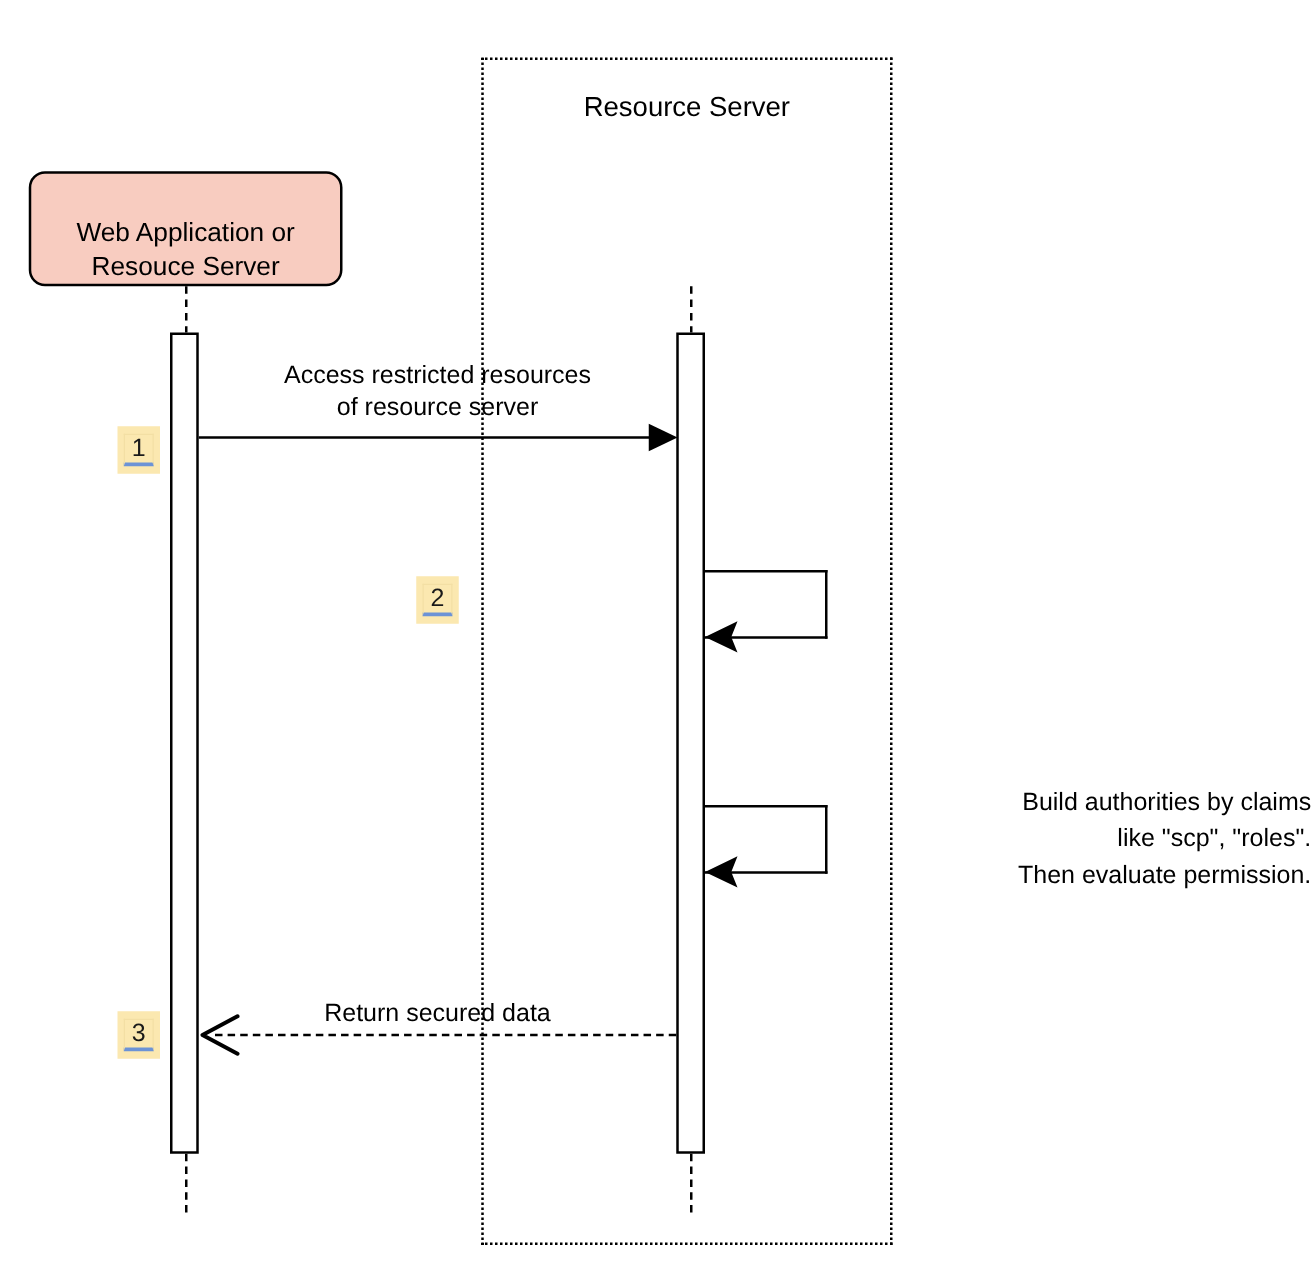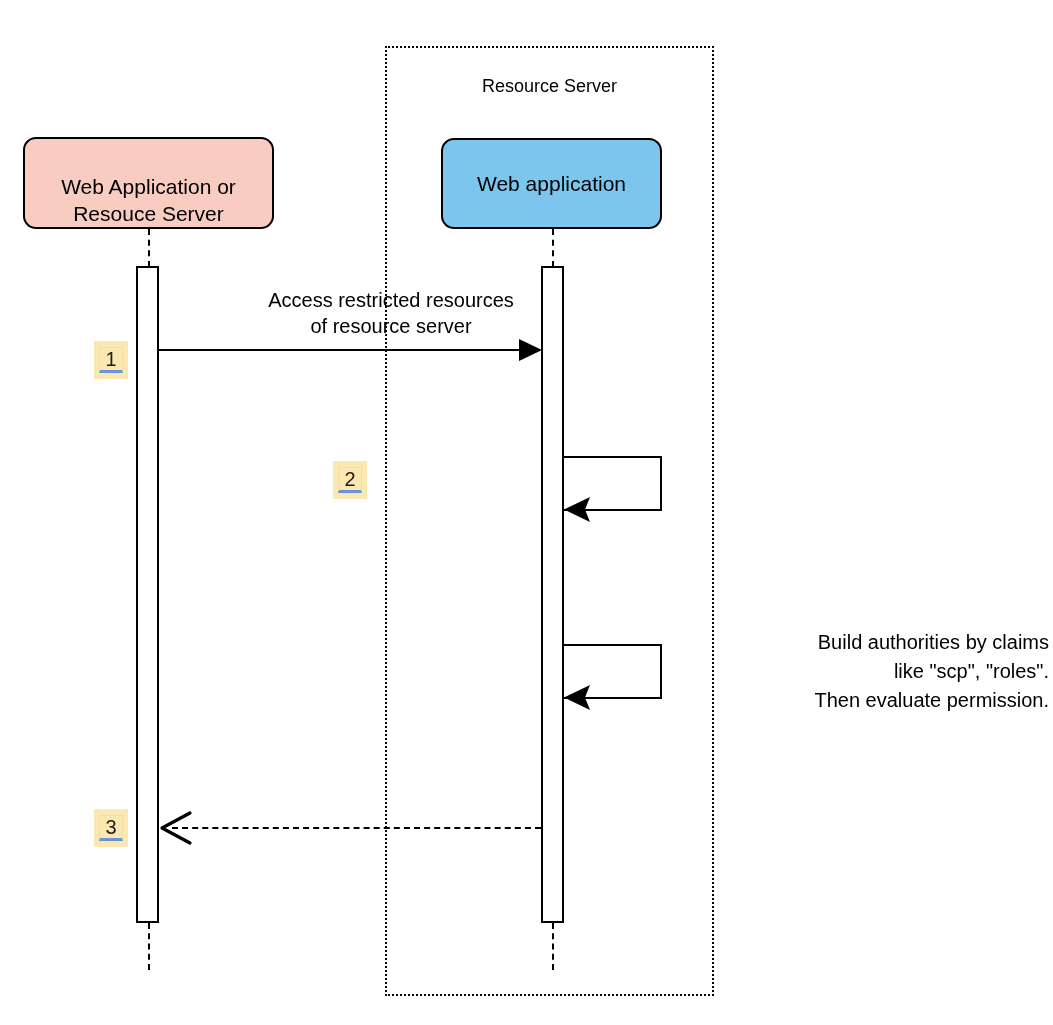--- a/index.html
+++ b/index.html
@@ -23,21 +23,21 @@
   .abs { position: absolute; }
 
   
   .frame {
     border: 2px dotted #000;
     box-sizing: border-box;
     background: transparent;
   }
   .frame-title {
     text-align: center;
-    font-size: 18px;
+    font-size: 22px;
     line-height: 26px;
     color: #000;
     white-space: nowrap;
   }
 
   
   .participant {
     box-sizing: border-box;
     border: 2.5px solid #000;
     border-radius: 13px;
@@ -127,35 +127,32 @@
     <span>Web Application or
 Resouce Server</span>
   </div>
 
   <div class="abs lifeline" style="left:148px; top:229px; height:38px;"></div>
 
   <div class="abs activation" style="left:136px; top:266px; width:23px; height:657px;"></div>
 
   <div class="abs lifeline" style="left:148px; top:923px; height:47px;"></div>
 
-  <div class="abs participant blue" style="left:441px; top:138px; width:221px; height:91px;">
-    <span>Web application</span>
-  </div>
 
   <div class="abs lifeline" style="left:552px; top:229px; height:38px;"></div>
 
   <div class="abs activation" style="left:541px; top:266px; width:23px; height:657px;"></div>
 
   <div class="abs lifeline" style="left:552px; top:923px; height:47px;"></div>
 
   <div class="abs step-badge" style="left:94px; top:341px; width:34px; height:38px;">
     <span class="num">1</span>
   </div>
 
-  <div class="abs msg-label" style="left:160px; top:287px; width:380px;padding-left:41px;">Access restricted resources
+  <div class="abs msg-label" style="left:160px; top:287px; width:380px;">Access restricted resources
 of resource server</div>
 
   <div class="abs msg-line" style="left:159px; top:349px; width:368px;"></div>
 
   <svg class="abs arrow-svg" style="left:519px; top:336px;" width="26" height="28" viewBox="0 0 26 28">
     <polygon points="0,3 23,14 0,25" fill="#000"></polygon>
   </svg>
 
   <div class="abs step-badge" style="left:333px; top:461px; width:34px; height:38px;">
     <span class="num">2</span>
@@ -175,20 +172,21 @@
   </svg>
 
   <div class="abs note-label" style="left:679px; top:628px; width:370px;text-align:right;">Build authorities by claims
 like "scp", "roles".
 Then evaluate permission.</div>
 
   <div class="abs step-badge" style="left:94px; top:809px; width:34px; height:38px;">
     <span class="num">3</span>
   </div>
 
+  <div class="abs msg-label" style="left:160px; top:798px; width:380px;">Return secured data</div>
 
   <div class="abs msg-line dashed" style="left:172px; top:827px; width:369px;"></div>
 
   <svg class="abs arrow-svg" style="left:159px; top:812px;" width="32" height="32" viewBox="0 0 32 32">
     <polyline points="31,1 3,16 31,31" fill="none" stroke="#000" stroke-width="3.2" stroke-linecap="round" stroke-linejoin="round"></polyline>
   </svg>
 
 </div>
 
 </body></html>

